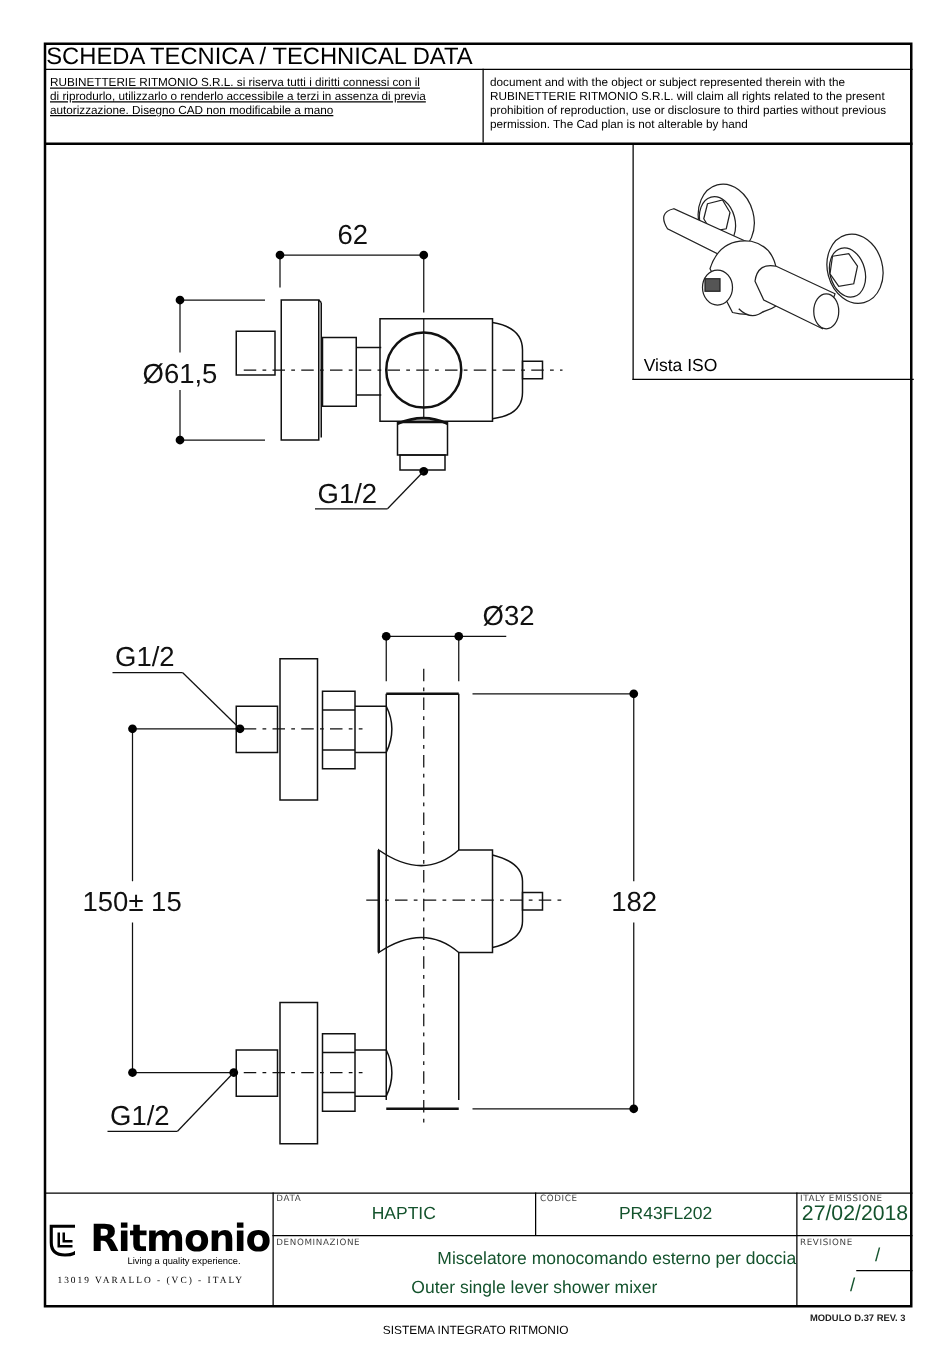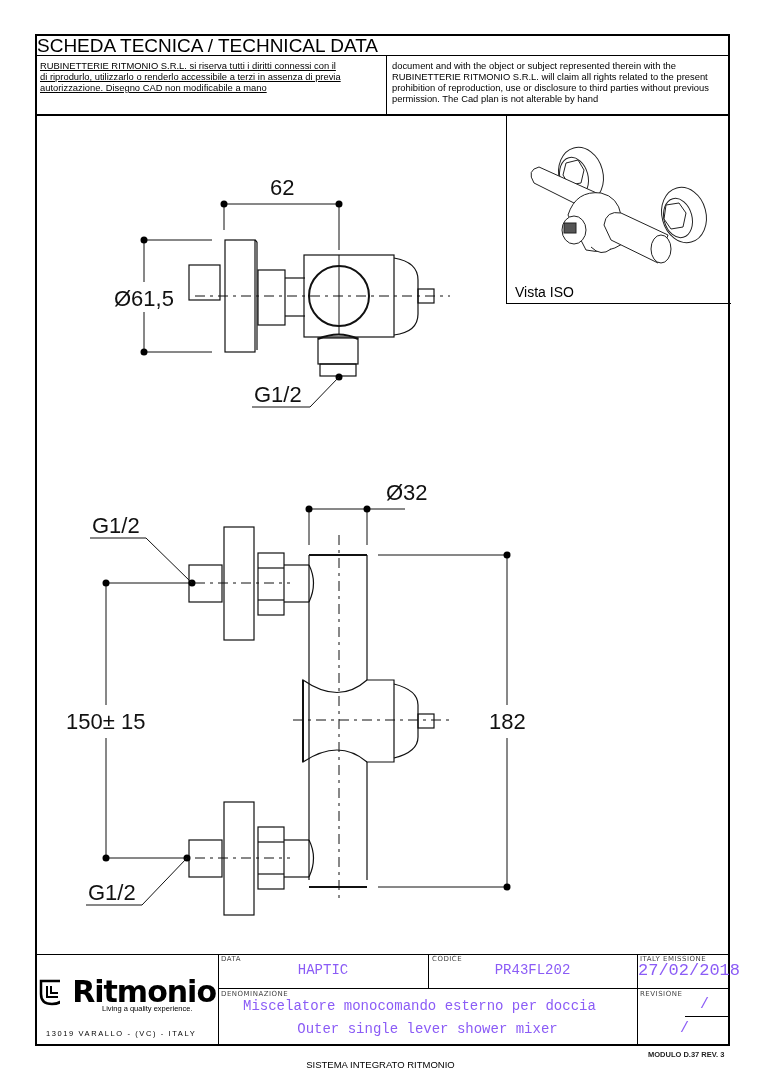--- a/index.html
+++ b/index.html
@@ -4,21 +4,21 @@
 <style>
   html, body { margin:0; padding:0; background:#fff; }
   body { width:761px; height:1081px; position:relative; overflow:hidden; font-family:"Liberation Sans", sans-serif; color:#000; }
   .abs { position:absolute; }
   .frame { left:35px; top:34px; width:695px; height:1012px; border:2px solid #000; box-sizing:border-box; }
   .title { left:37px; top:35px; width:692px; height:20px; text-align:left; font-size:19px; line-height:22px; letter-spacing:0px; }
   .hline { background:#000; height:1px; }
   .vline { background:#000; width:1px; }
   .disc { font-size:9.4px; line-height:11px; }
   .lbl { font-size:7px; color:#444; letter-spacing:0.5px; font-family:"DejaVu Sans", sans-serif; }
-  .val { font-family:Liberation Mono, monospace; font-weight:200; color:#8b5cf6; }
+  .val { font-family:Liberation Sans, sans-serif; font-weight:200; color:#14532d; }
   svg text { font-family:"Liberation Sans", sans-serif; }
 </style>
 </head>
 <body>
 
 <div class="abs frame"></div>
 
 <div class="abs title">SCHEDA TECNICA / TECHNICAL DATA</div>
 <div class="abs hline" style="left:36px; top:55px; width:694px;"></div>
 
@@ -209,34 +209,34 @@
 <div class="abs" style="left:38px; top:977px; width:178px;">
   <div style="display:flex; align-items:center;">
     <svg width="28" height="28">
       <path d="M3,3 L22,3 Q26,3 26,7 L26,16 Q26,26 14,26 Q3,26 3,16 Z" fill="#fff" stroke="#000" stroke-width="2.5"></path>
       <path d="M9,8 L9,19 L20,19" fill="none" stroke="#000" stroke-width="2"></path>
       <path d="M13,8 L13,15 L20,15" fill="none" stroke="#000" stroke-width="2"></path>
     </svg>
     <span style="font-family:'DejaVu Sans', sans-serif; font-weight:bold; font-size:30px; letter-spacing:-1px; line-height:30px;margin-left:12px;">Ritmonio</span>
   </div>
   <div style="font-size:7.5px; margin-left:64px; margin-top:-3px;">Living a quality experience.</div>
-  <div style="font-size:7.5px; letter-spacing:1.6px; margin-left:8px; margin-top:16px;">13019 VARALLO - (VC) - ITALY</div>
+  <div style="font-size:7.5px; letter-spacing:1.6px; margin-left:8px; margin-top:6px;font-family:Liberation Serif, serif;">13019 VARALLO - (VC) - ITALY</div>
 </div>
 
 <div class="abs lbl" style="left:221px; top:955px;">DATA</div>
 <div class="abs val" style="left:218px; top:962px; width:210px; text-align:center; font-size:14px;">HAPTIC</div>
 
 <div class="abs lbl" style="left:432px; top:955px;">CODICE</div>
 <div class="abs val" style="left:428px; top:962px; width:209px; text-align:center; font-size:14px;">PR43FL202</div>
 
 <div class="abs lbl" style="left:640px; top:955px;">ITALY  EMISSIONE</div>
 <div class="abs val" style="left:638px; top:961px; width:92px; text-align:center; font-size:17px;">27/02/2018</div>
 
 <div class="abs lbl" style="left:221px; top:990px;">DENOMINAZIONE</div>
-<div class="abs val" style="left:218px; top:998px; width:419px; text-align:left; font-size:14px; padding-left:25px; box-sizing:border-box;">Miscelatore  monocomando  esterno  per  doccia</div>
+<div class="abs val" style="left:218px; top:998px; width:419px; text-align:right; font-size:14px; padding-left:25px; box-sizing:border-box;">Miscelatore  monocomando  esterno  per  doccia</div>
 <div class="abs val" style="left:218px; top:1021px; width:419px; text-align:center; font-size:14px; box-sizing:border-box;">Outer  single  lever  shower  mixer</div>
 
 <div class="abs lbl" style="left:640px; top:990px;">REVISIONE</div>
 <div class="abs val" style="left:700px; top:996px; font-size:15px;">/</div>
 <div class="abs val" style="left:680px; top:1020px; font-size:15px;">/</div>
 
 <div class="abs" style="left:0; top:1059px; width:761px; text-align:center; font-size:9.5px;">SISTEMA INTEGRATO RITMONIO</div>
 <div class="abs" style="left:648px; top:1050px; font-size:7.5px; font-weight:bold; color:#222;">MODULO D.37 REV. 3</div>
 
 </body></html>

